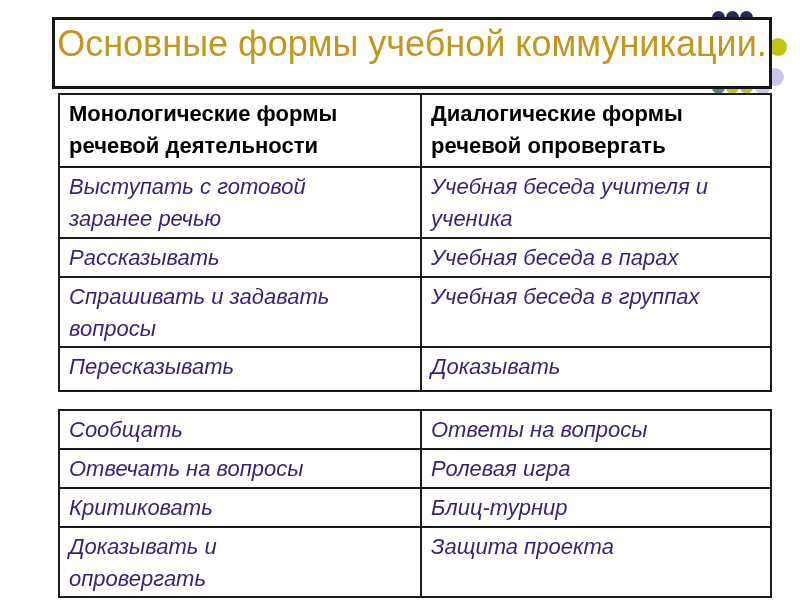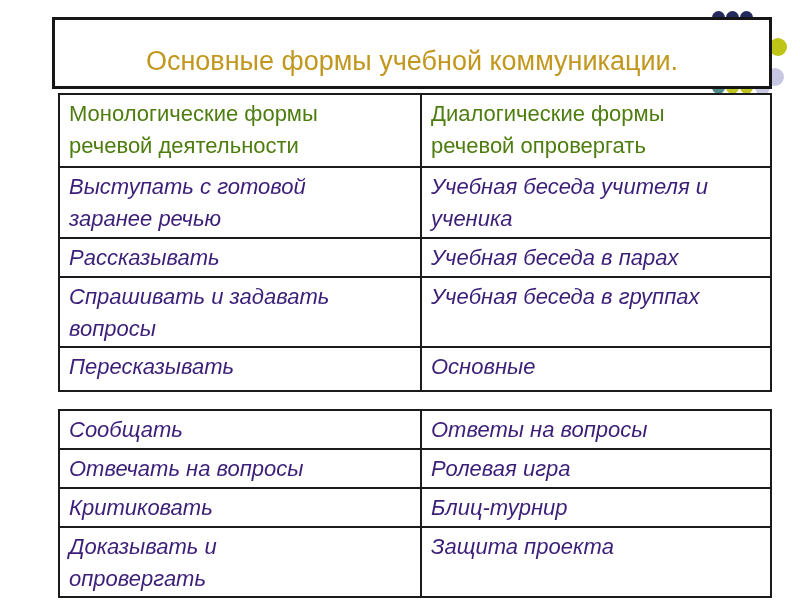--- a/index.html
+++ b/index.html
@@ -22,41 +22,41 @@
   .dot-lavender-sm{left:755px;top:80px;width:15px;height:15px;}
 
   
   .title-box{
     position:absolute;left:52px;top:17px;width:714px;height:61px;
     background:#ffffff;border:3px solid #161616;z-index:2;
     display:flex;align-items:flex-end;justify-content:center;
     padding-bottom:5px;
   }
   .title-box h1{
-    margin:4px;font-size:27px;font-weight:normal;color:#C2971E;
+    margin:16px;font-size:36px;font-weight:normal;color:#C2971E;
     letter-spacing:0px;white-space:nowrap;
   }
 
   
   table.t{
     position:absolute;left:58px;width:712px;z-index:2;
     border-collapse:collapse;table-layout:fixed;background:#ffffff;
   }
   .t1{top:93px;}
   .t2{top:409px;padding-left:24px;}
   table.t th,table.t td{
     border:2px solid #1b1b1b;
     vertical-align:top;text-align:left;
     padding:3px 8px 2px 9px;
     font-size:22px;line-height:1.45;
     white-space:pre-line;overflow:hidden;
   }
   table.t col.c1{width:362px;}
   table.t col.c2{width:350px;}
-  table.t th{font-weight:normal;font-style:normal;color:#4d7c0f;}
+  table.t th{font-weight:bold;font-style:normal;color:#000000;}
   table.t td{font-weight:normal;font-style:italic;color:#3B1E78;}
 
   .t1 thead tr{height:73px;}
   .t1 tbody tr:nth-child(1){height:63px;}
   .t1 tbody tr:nth-child(2){height:36px;}
   .t1 tbody tr:nth-child(3){height:64px;}
   .t1 tbody tr:nth-child(4){height:44px;}
   .t2 tbody tr:nth-child(1){height:32px;}
   .t2 tbody tr:nth-child(2){height:36px;}
   .t2 tbody tr:nth-child(3){height:35px;}
@@ -105,21 +105,21 @@
         <td>Рассказывать</td>
         <td>Учебная беседа в парах</td>
       </tr>
       <tr>
         <td>Спрашивать и задавать
 вопросы</td>
         <td>Учебная беседа в группах</td>
       </tr>
       <tr>
         <td>Пересказывать</td>
-        <td>Основные</td>
+        <td>Доказывать</td>
       </tr>
     </tbody>
   </table>
 
   <table class="t t2">
     <colgroup>
         <col class="c1">
         <col class="c2">
       </colgroup>
     <tbody>

